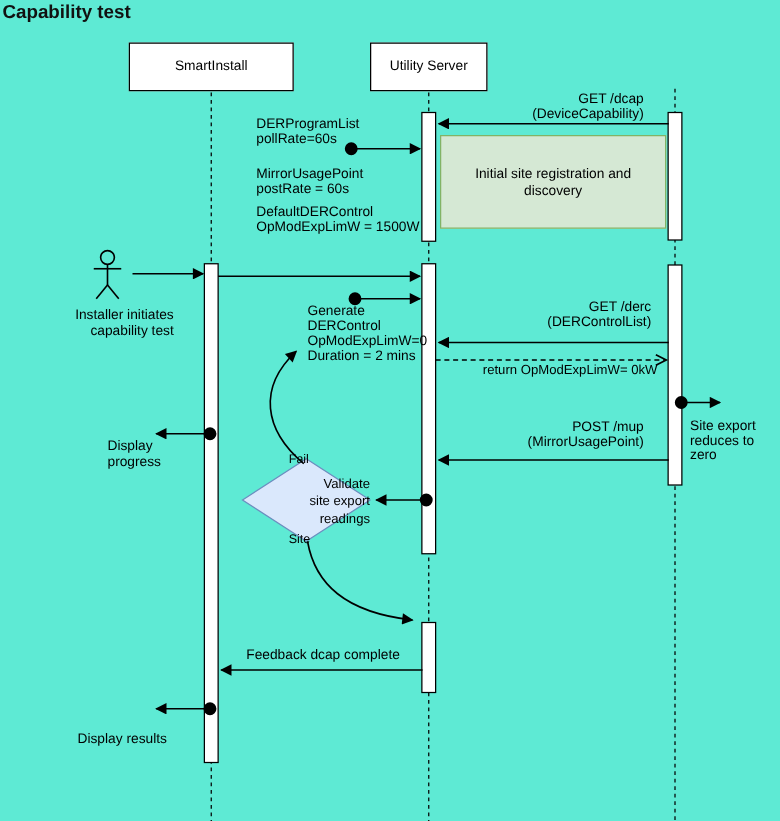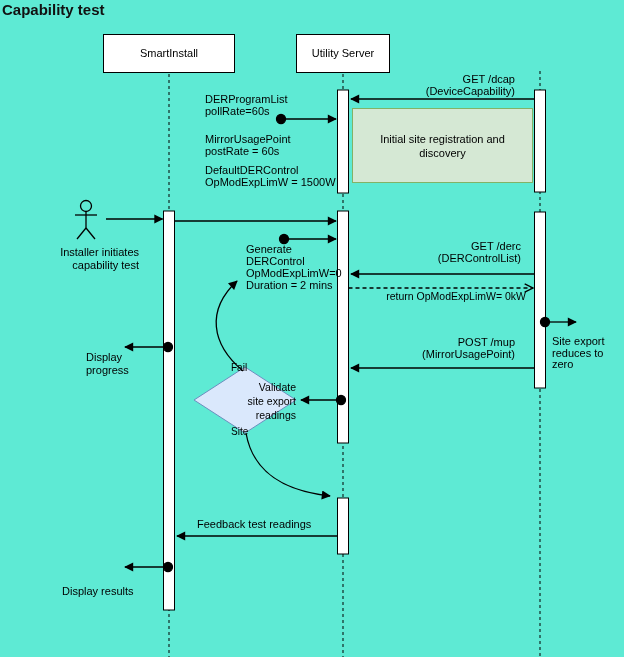--- a/index.html
+++ b/index.html
@@ -150,17 +150,17 @@
   <div class="lbl" style="left:86px; top:351px; line-height:13px;">Display
 progress</div>
 
   <div class="lbl s" style="left:207px; top:362px;">Fail</div>
   <div class="lbl s" style="left:207px; top:426px;">Site</div>
 
   <div class="lbl c validate-text" style="left:195px; top:380px; width:101px;">Validate
 site export
 readings</div>
 
-  <div class="lbl" style="left:197px; top:519px;">Feedback test readings</div>
+  <div class="lbl" style="left:197px; top:519px;">Feedback dcap complete</div>
 
   <div class="lbl" style="left:62px; top:586px;">Display results</div>
 
 </div>
 
 </body></html>

